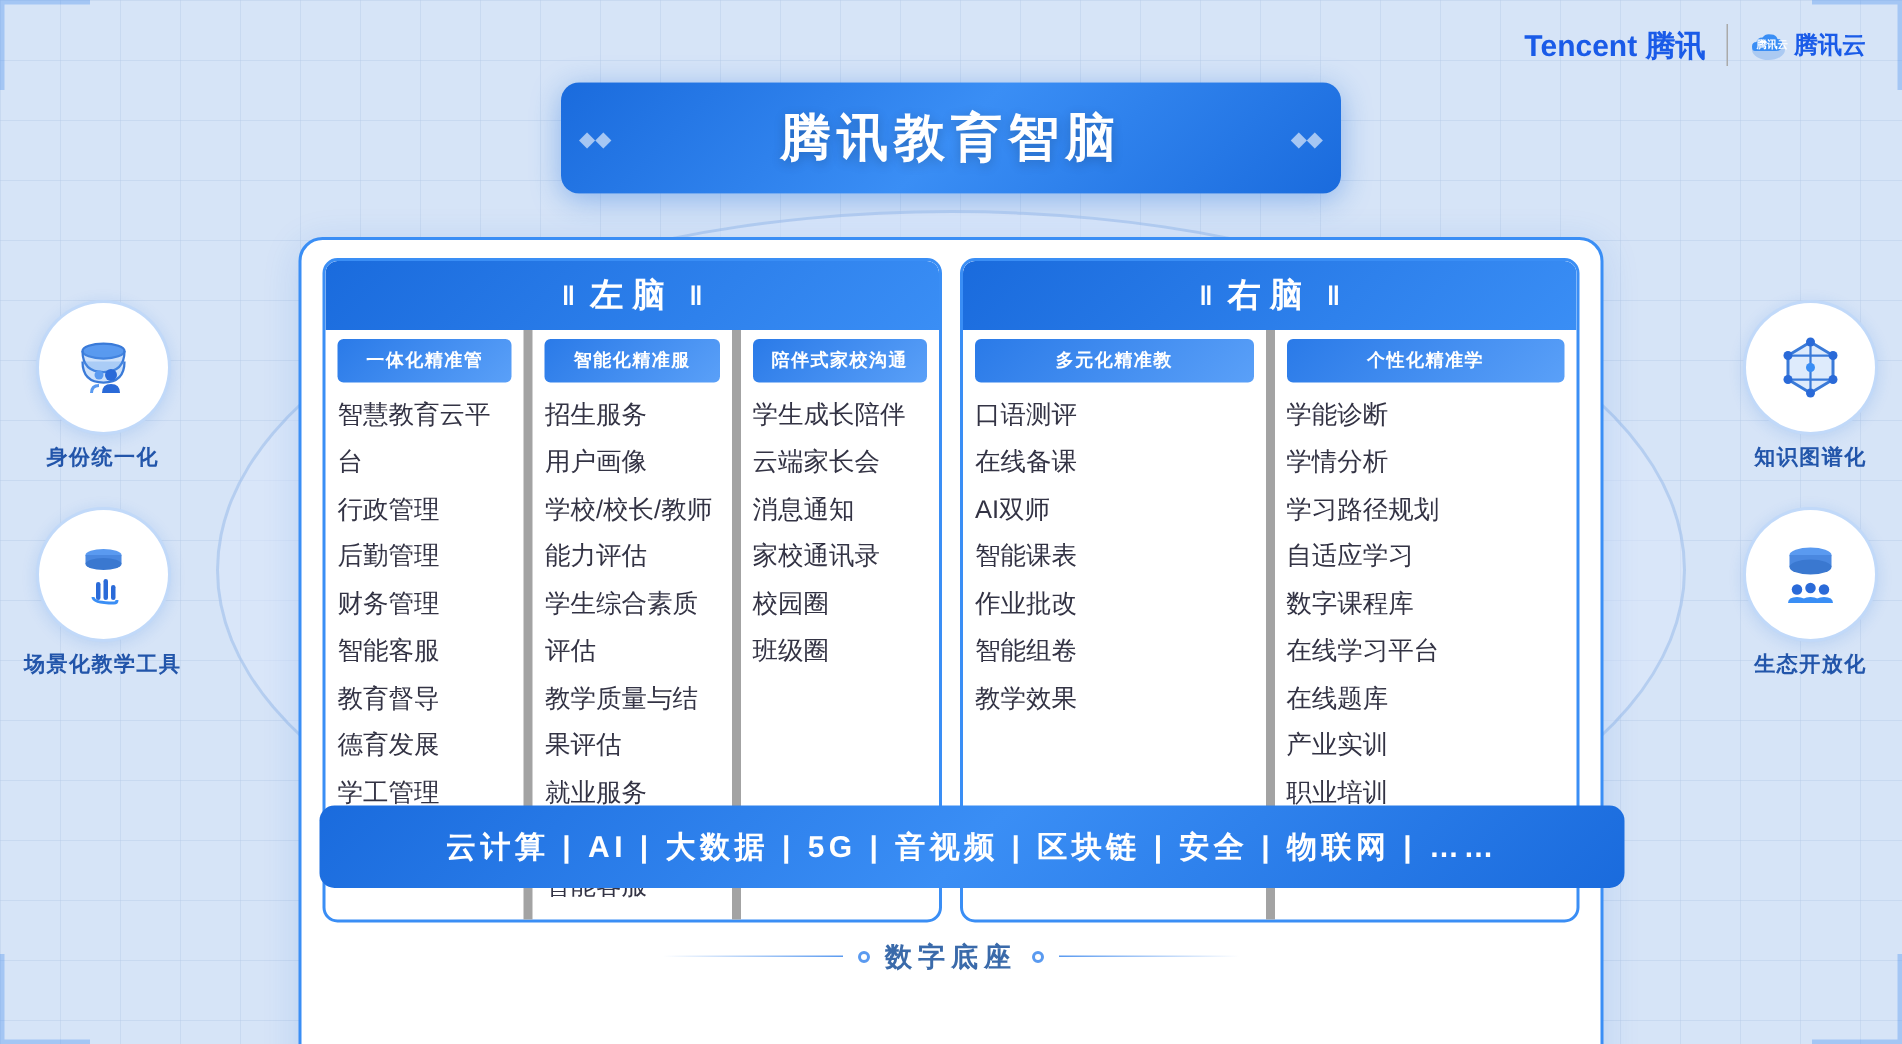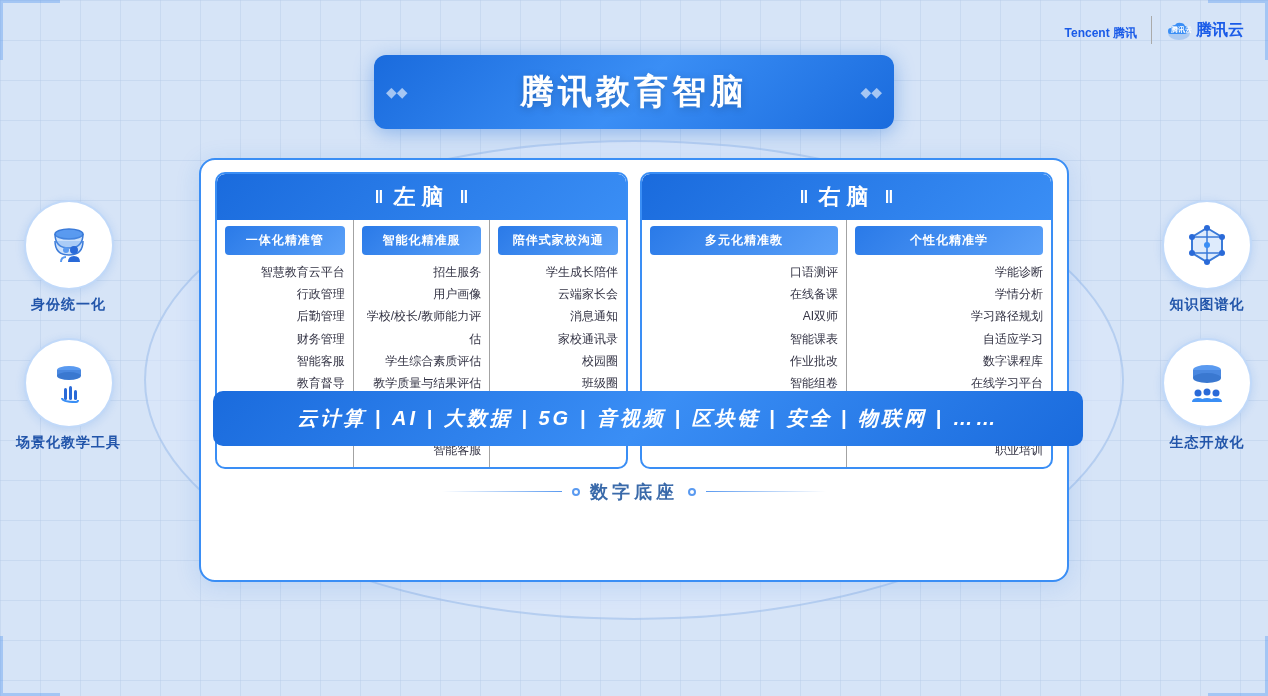--- a/index.html
+++ b/index.html
@@ -42,21 +42,21 @@
     }
 
     .logo-tencent {
       font-size: 20px;
       font-weight: bold;
       color: #1a5be8;
     }
 
     .logo-tencent span {
       color: #1a5be8;
-      font-size: 12px;
+      font-size: 20px;
     }
 
     .logo-divider {
       width: 1px;
       height: 28px;
       background: #aaa;
       margin: 0 6px;
     }
 
     .logo-cloud {
@@ -169,21 +169,21 @@
     }
 
     .brain-columns {
       display: flex;
       gap: 0;
       height: 100%;
     }
 
     .brain-column {
       flex: 1;
-      border-right: 1px solid #a3a3a3;
+      border-right: 6px solid #a3a3a3;
       padding: 6px 8px;
       position: relative;
     }
 
     .brain-column:last-child {
       border-right: none;
       font-family: Liberation Serif, serif;
     }
 
     .column-header {
@@ -193,24 +193,24 @@
       padding: 6px 4px;
       font-size: 12px;
       font-weight: bold;
       border-radius: 4px;
       margin-bottom: 6px;
       letter-spacing: 1px;
     }
 
     .column-items {
       list-style: none;
-      font-size: 12px;
+      font-size: 17px;
       color: #334;
       line-height: 1.85;
-      text-align: right;
+      text-align: left;
     }
 
     .column-number {
       position: absolute;
       bottom: 4px;
       right: 6px;
       font-size: 38px;
       font-weight: bold;
       color: rgba(100,160,240,0.2);
       font-style: italic;
@@ -227,21 +227,20 @@
       border-radius: 10px;
       padding: 14px 24px;
       text-align: center;
     }
 
     .tech-bar-text {
       font-size: 20px;
       color: white;
       font-weight: bold;
       letter-spacing: 3px;
-      font-style: italic;
     }
 
     
     .digital-base {
       position: absolute;
       bottom: 64px;
       left: 50%;
       transform: translateX(-50%);
       display: flex;
       align-items: center;

